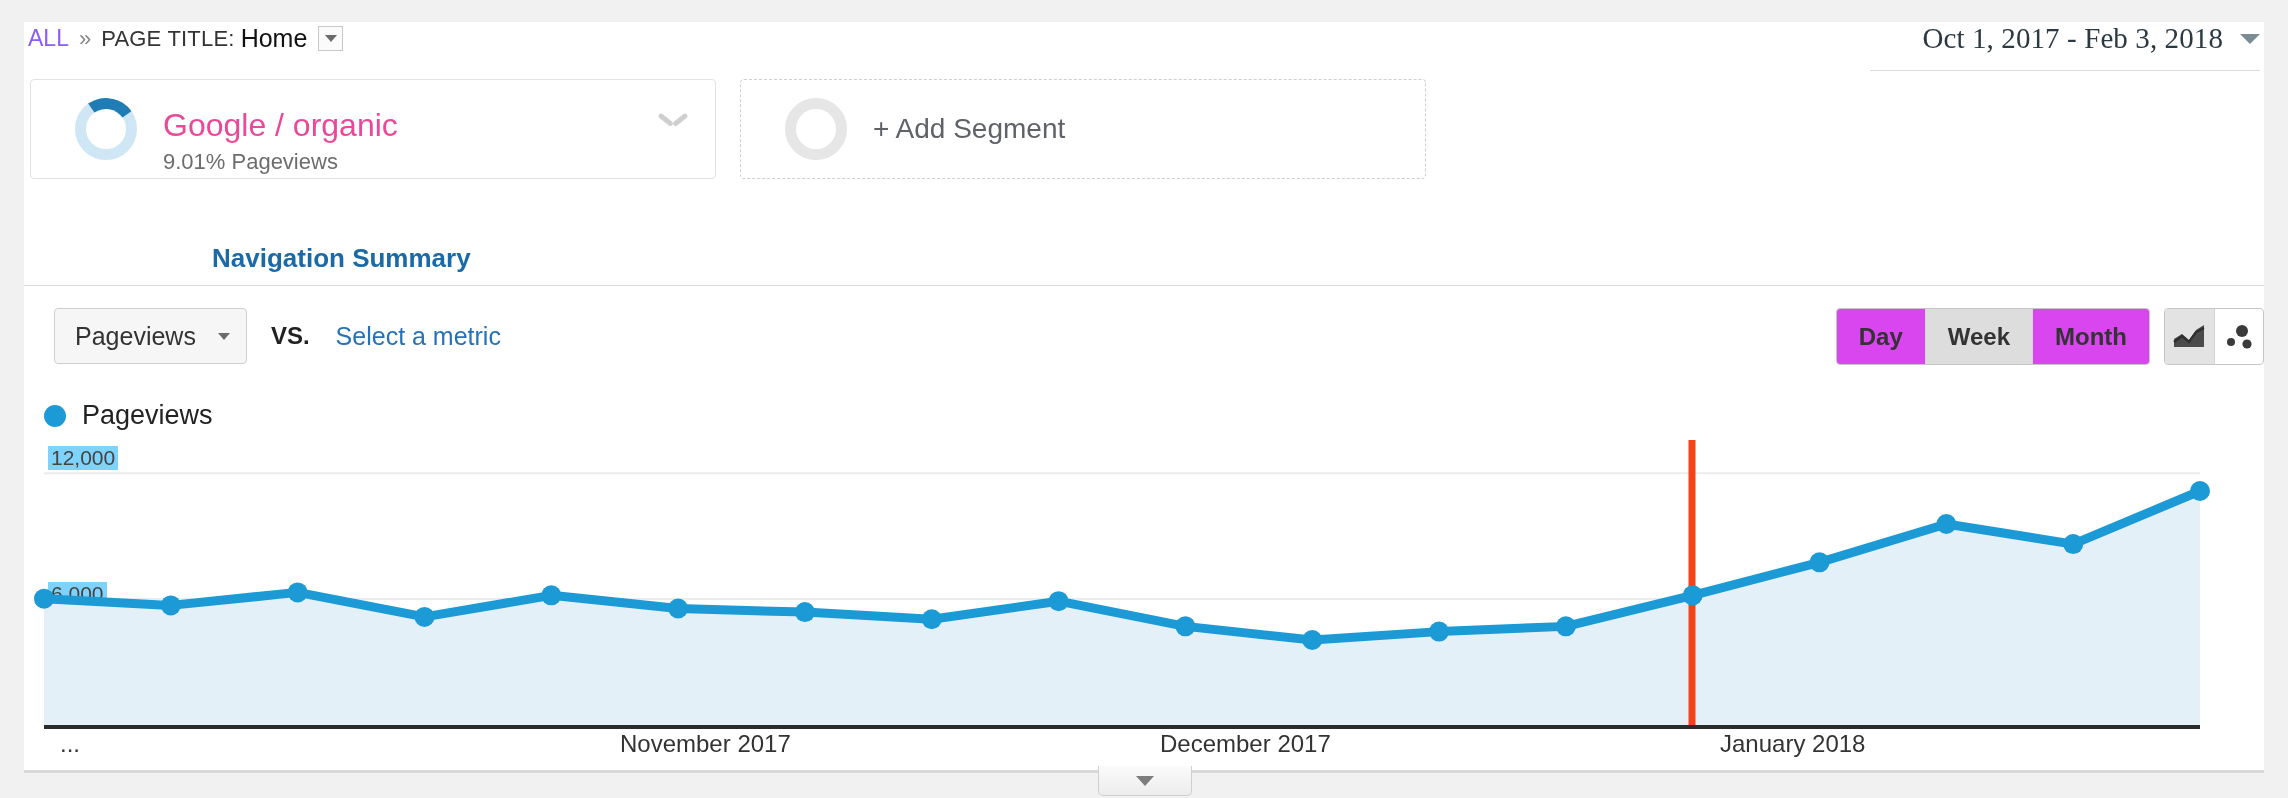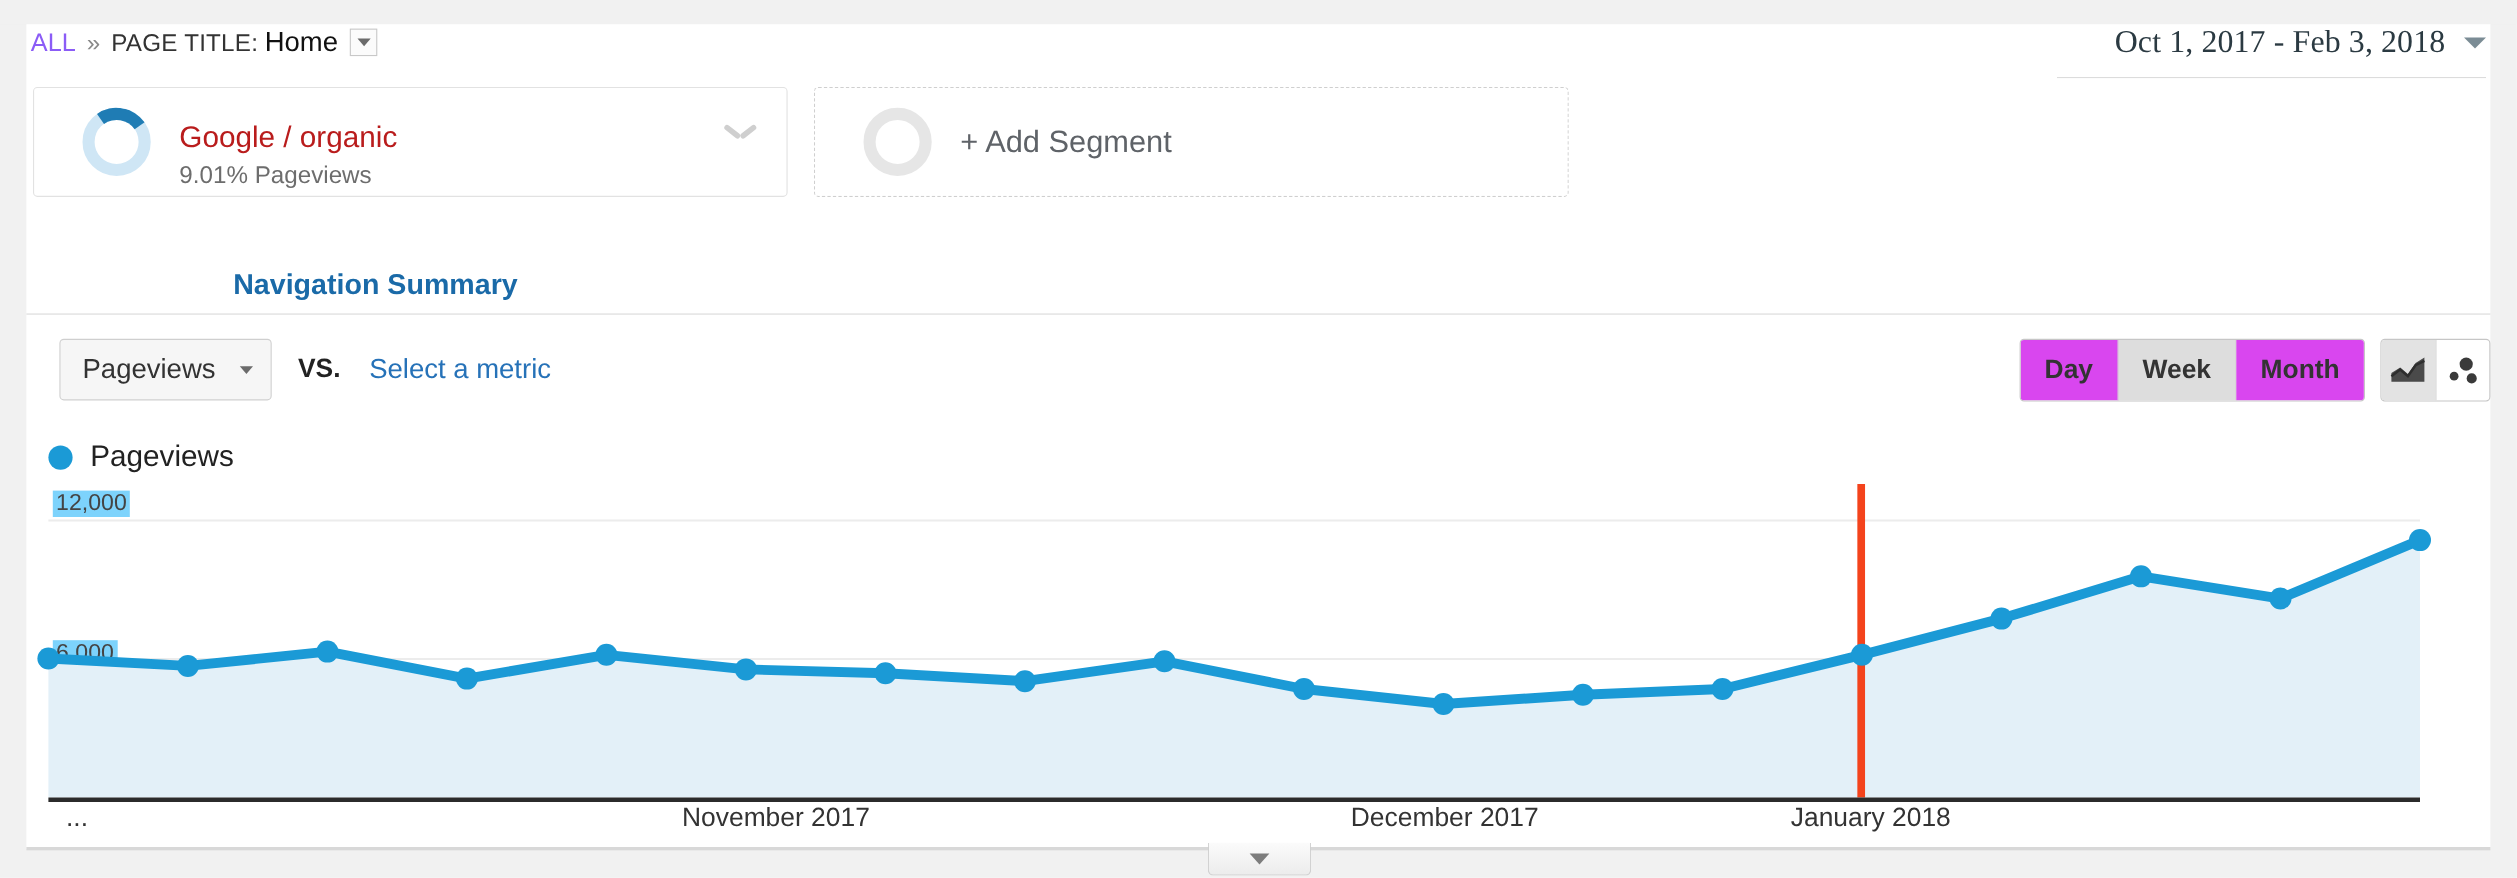--- a/index.html
+++ b/index.html
@@ -70,21 +70,21 @@
     position:absolute; inset:0; border-radius:50%;
     border:11px solid #cfe6f5;
   }
   .donut .arc {
     position:absolute; inset:0; border-radius:50%;
     border:11px solid transparent; border-top-color:#1f7cb4;
     transform:rotate(10deg);
   }
   .donut.empty .ring { border-color:#e6e6e6; }
   .seg-text { margin-left:26px; display:flex; flex-direction:column; gap:5px; }
-  .seg-title { font-size:27px; color:#b91c1c;margin-top:24px; }
+  .seg-title { font-size:32px; color:#ec4899;margin-top:24px; }
   .seg-sub { font-size:22px; color:#6d6d6d; }
   .seg-add { margin-left:26px; font-size:28px; color:#5f6368; }
   .seg-chevron {
     position:absolute; right:28px; top:30px; width:28px; height:16px;
   }
   .seg-chevron::before,
   .seg-chevron::after {
     content:""; position:absolute; top:2px; width:17px; height:5px; background:#cfcfcf; border-radius:3px;
   }
   .seg-chevron::before { left:0; transform:rotate(38deg); transform-origin:left center; }
@@ -296,22 +296,22 @@
         <circle cx="1922.3529411764705" cy="83.96515151515152" r="10" fill="#1b9ad6"></circle>
         <circle cx="2049.176470588235" cy="104.11060606060605" r="10" fill="#1b9ad6"></circle>
         <circle cx="2176" cy="51.01893939393938" r="10" fill="#1b9ad6"></circle>
         <line x1="20" y1="287" x2="2176" y2="287" stroke="#2b2b2b" stroke-width="4"></line>
       </svg>
   </div>
 
   <div class="xlabels">
     <div class="xlab" id="xl0" style="left: 60px;">...</div>
     <div class="xlab" id="xl1" style="left: 620px;">November 2017</div>
-    <div class="xlab" id="xl2" style="left: 1228px;">December 2017</div>
-    <div class="xlab" id="xl3" style="left: 1628px;">January 2018</div>
+    <div class="xlab" id="xl2" style="left: 1160px;">December 2017</div>
+    <div class="xlab" id="xl3" style="left: 1720px;">January 2018</div>
   </div>
 
   <div class="botline"></div>
   <div class="expander">
     <span class="caret-dn"></span>
   </div>
 
 </div>
 
 </body></html>

